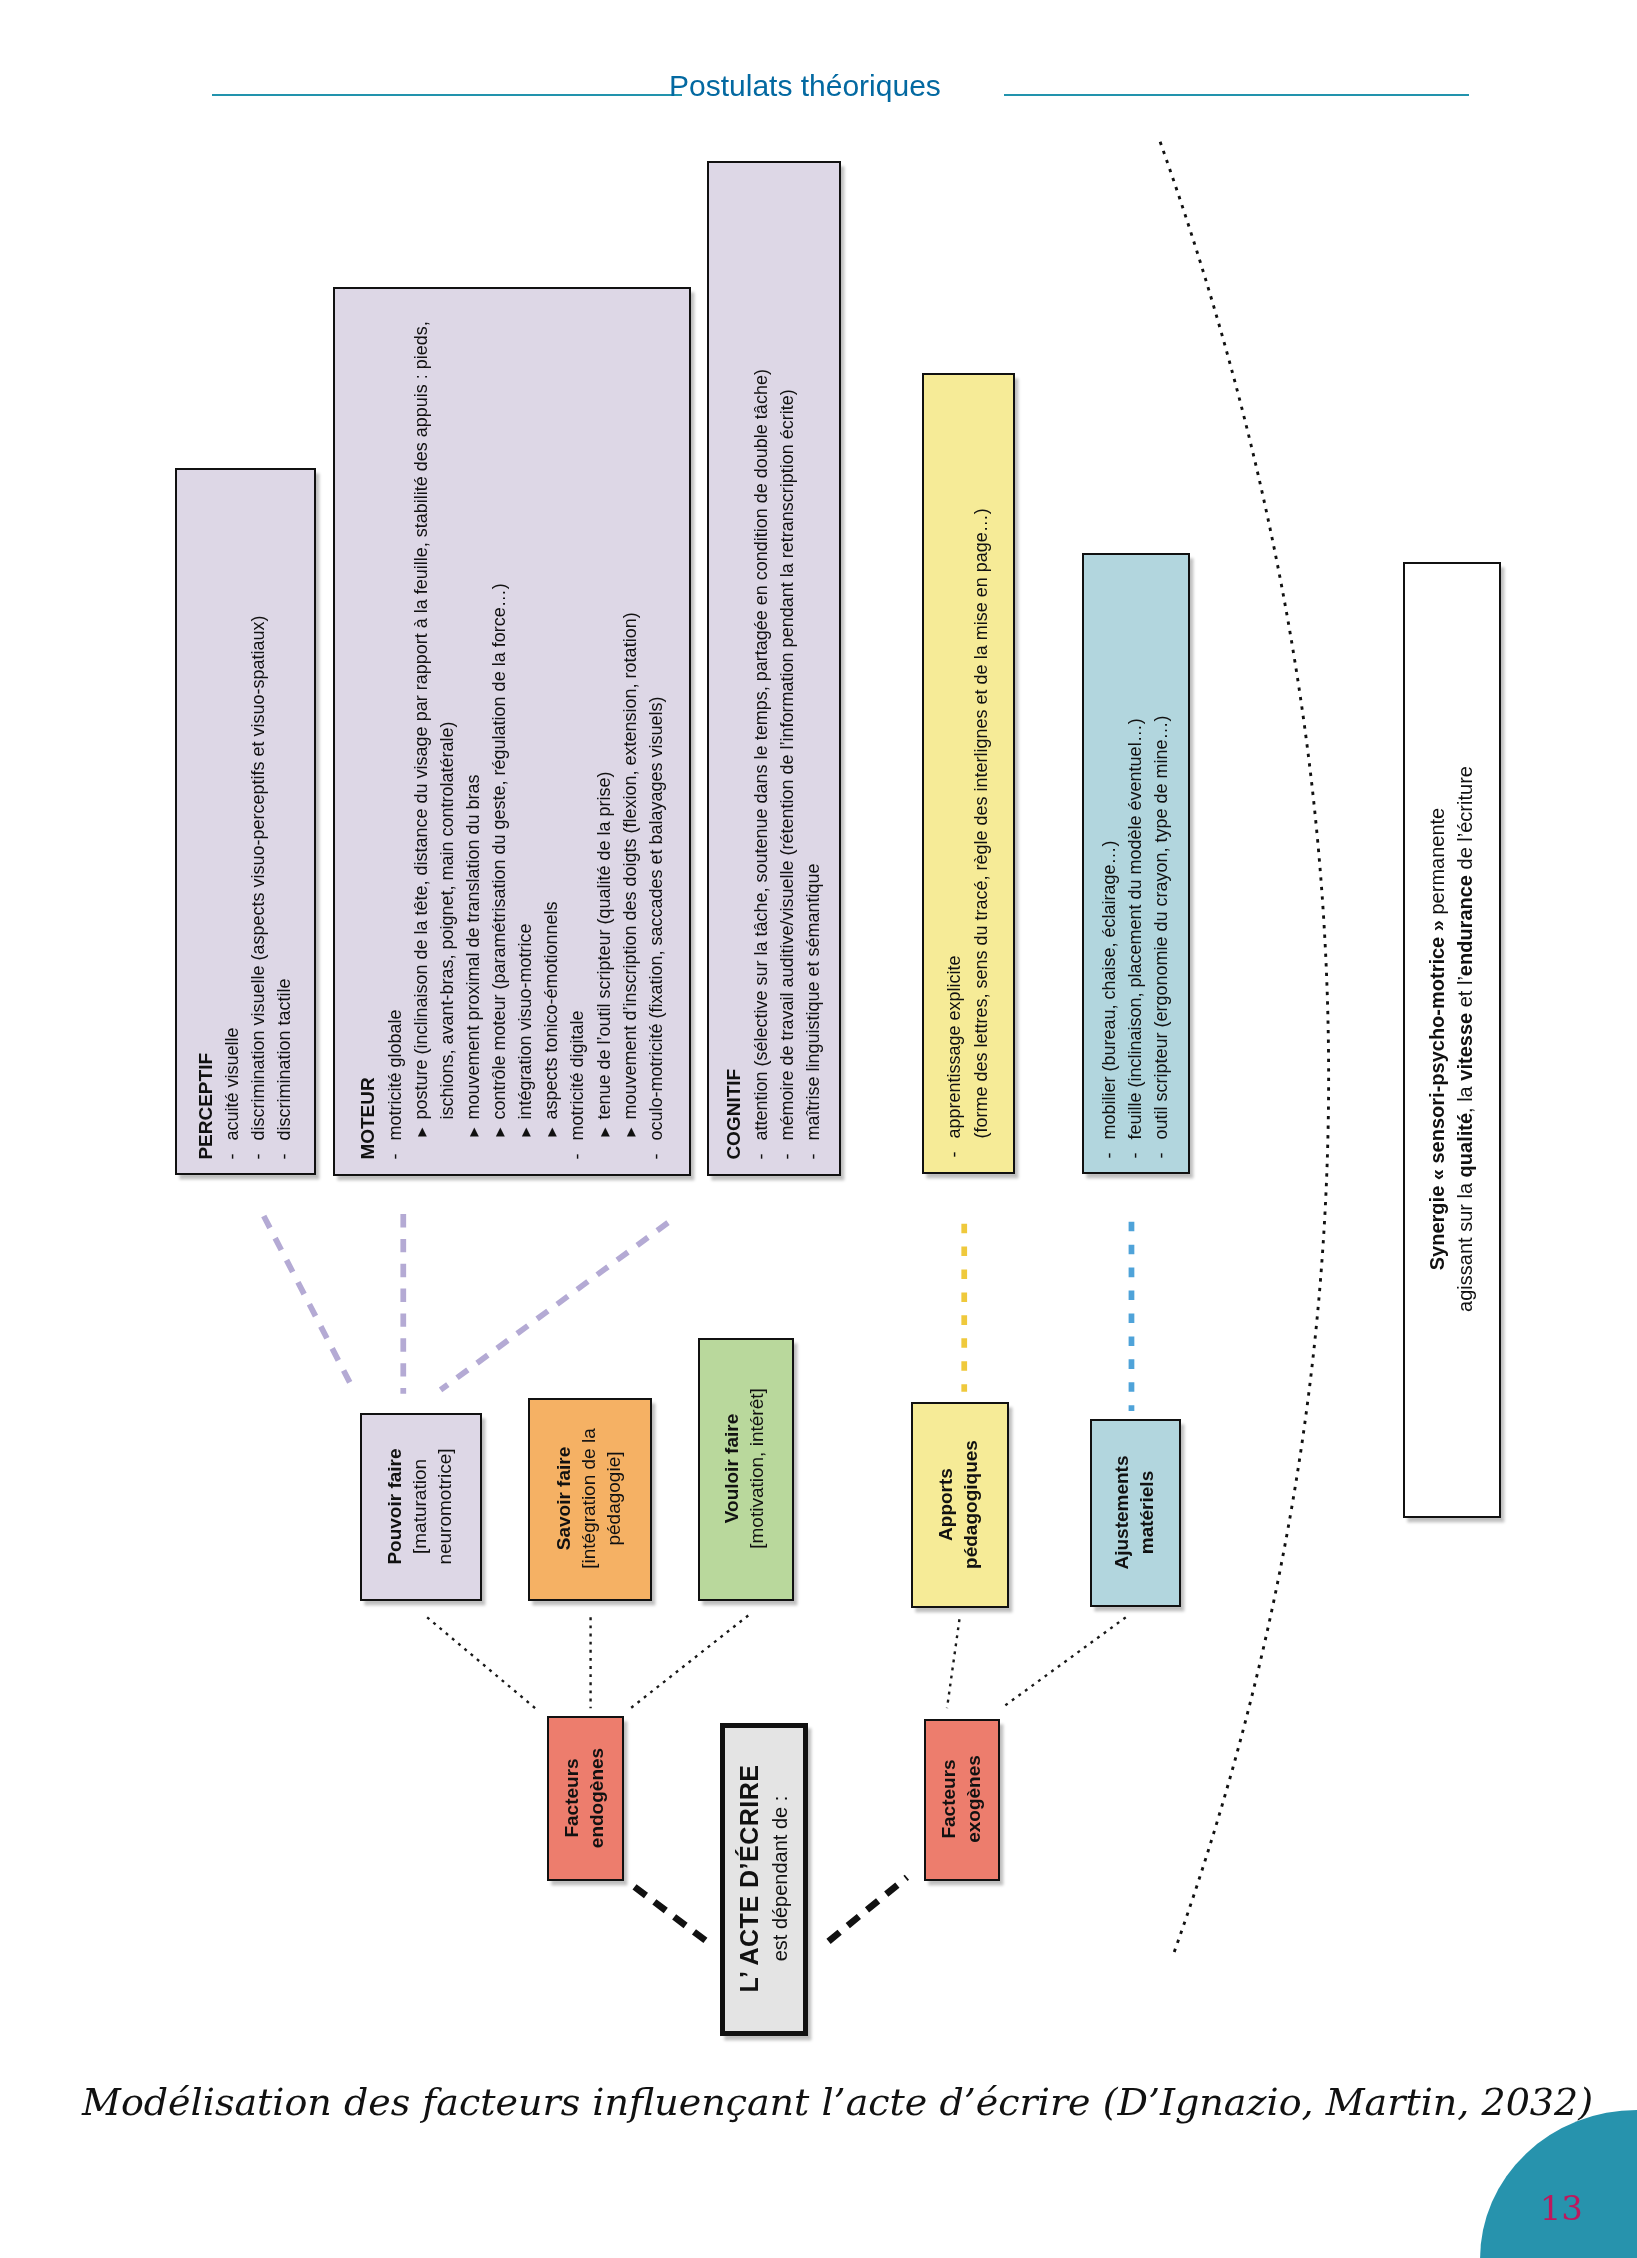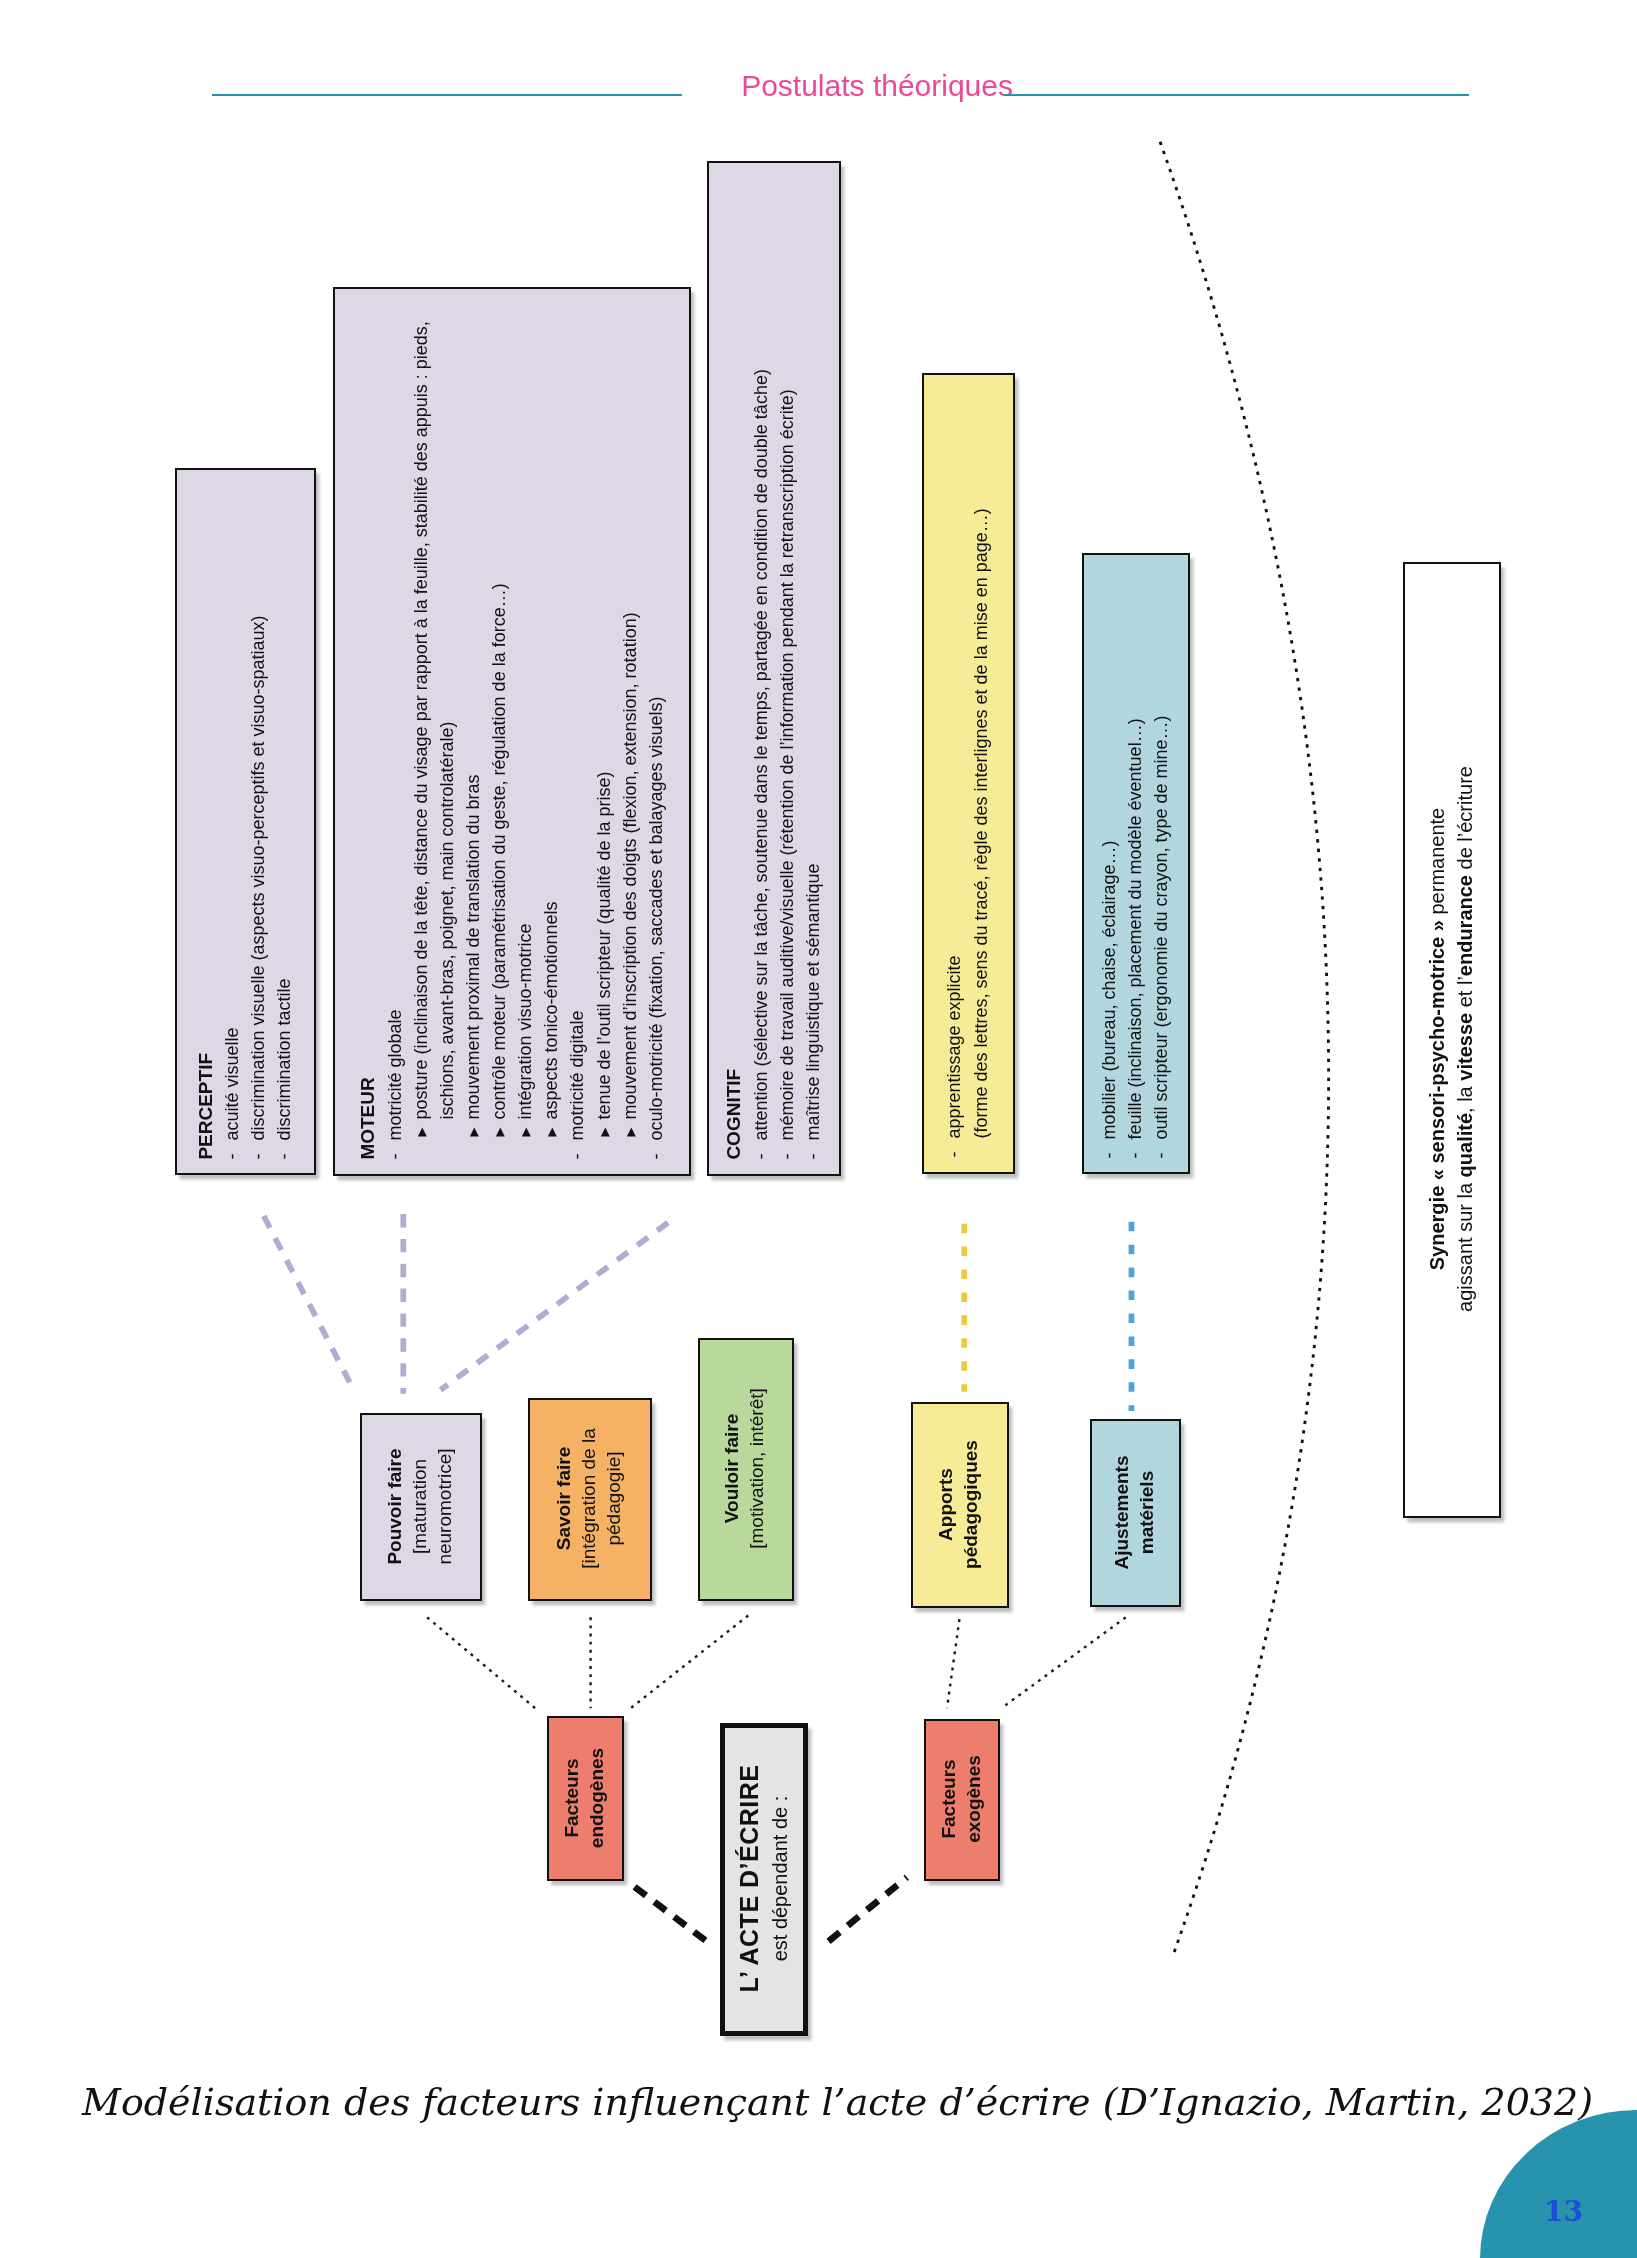--- a/index.html
+++ b/index.html
@@ -3,22 +3,22 @@
 <meta charset="utf-8">
 <style>
   html,body { margin:0; padding:0; }
   body {
     width:1637px; height:2259px; position:relative; background:#ffffff;
     font-family:"Liberation Sans","DejaVu Sans",sans-serif; color:#111;
     overflow:hidden;
   }
   .hline { position:absolute; height:1.9px; background:#2293ad; }
   .header-title {
-    position:absolute; top:69px; left:669px; width:344px; text-align:right;
-    font-size:30px; color:#ec4899; font-weight:normal;
+    position:absolute; top:69px; left:669px; width:344px; text-align:left;
+    font-size:30px; color:#0369a1; font-weight:normal;
   }
   svg.connectors { position:absolute; left:0; top:0; }
   .box {
     position:absolute; box-sizing:border-box; border:2.9px solid #111;
     box-shadow:3.8px 4.8px 2.9px rgba(0,0,0,0.25);
   }
   .rot { position:absolute; top:0; left:0; transform-origin:0 0; box-sizing:border-box; }
   .blist {
     display:flex; flex-direction:column; justify-content:center;
     height:100%; padding:5.7px 12.4px; font-size:18px; line-height:1.45; box-sizing:border-box;
@@ -41,22 +41,22 @@
   .syn .b { font-weight:bold; }
   .caption {
     position:absolute; top:2080px; left:0; right:0; text-align:center; text-indent:38px;
     font-family:"DejaVu Serif","Liberation Serif",serif; font-style:italic; font-size:38px; color:#111;
   }
   .corner {
     position:absolute; right:0; bottom:0; width:157px; height:149px;
     background:#2793ad; border-top-left-radius:100% 100%;
   }
   .pagenum {
-    position:absolute; right:54px; bottom:31px; color:#1d4ed8;
-    font-family:"DejaVu Serif","Liberation Serif",serif; font-weight:bold; font-size:28px;
+    position:absolute; right:54px; bottom:31px; color:#be185d;
+    font-family:"DejaVu Serif","Liberation Serif",serif; font-weight:normal; font-size:34px;
   }
 </style>
 </head>
 <body>
 
 <div class="hline" style="left:212px; top:94px; width:470px;"></div>
 <div class="header-title">Postulats théoriques</div>
 <div class="hline" style="left:1004px; top:94px; width:465px;"></div>
 
 <svg class="connectors" width="1637" height="2259" viewBox="0 0 1713 2363">

